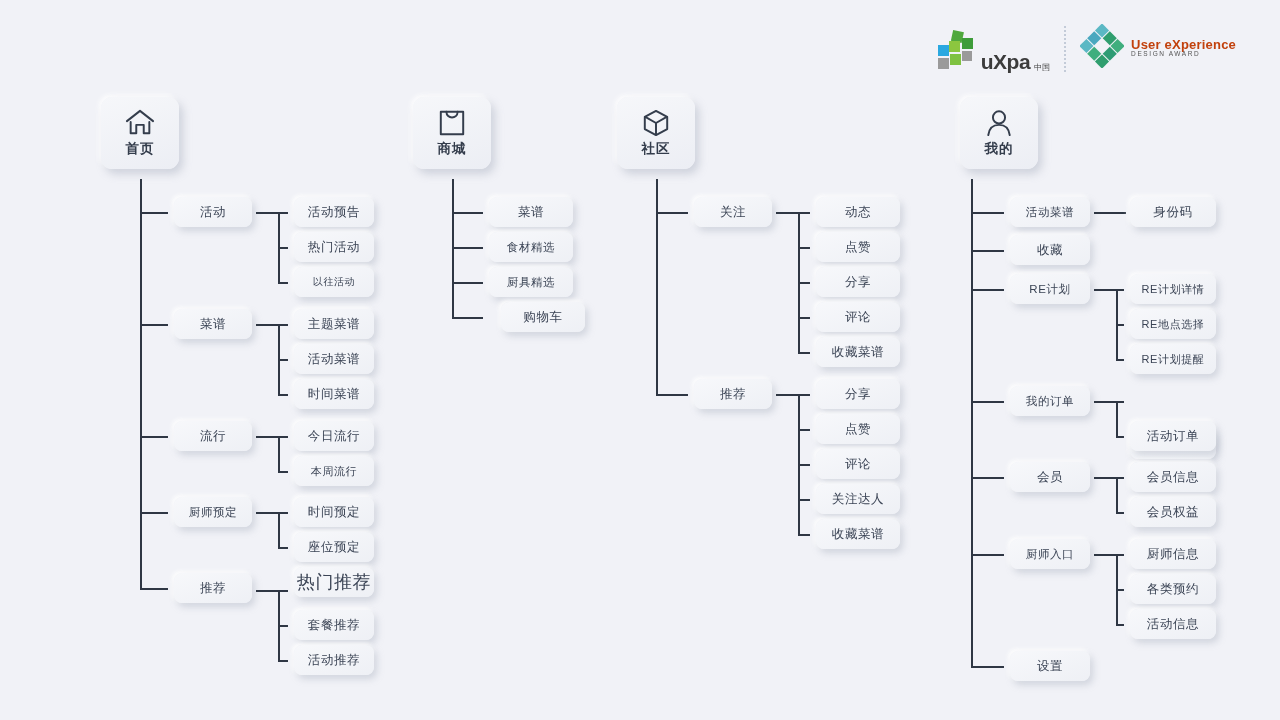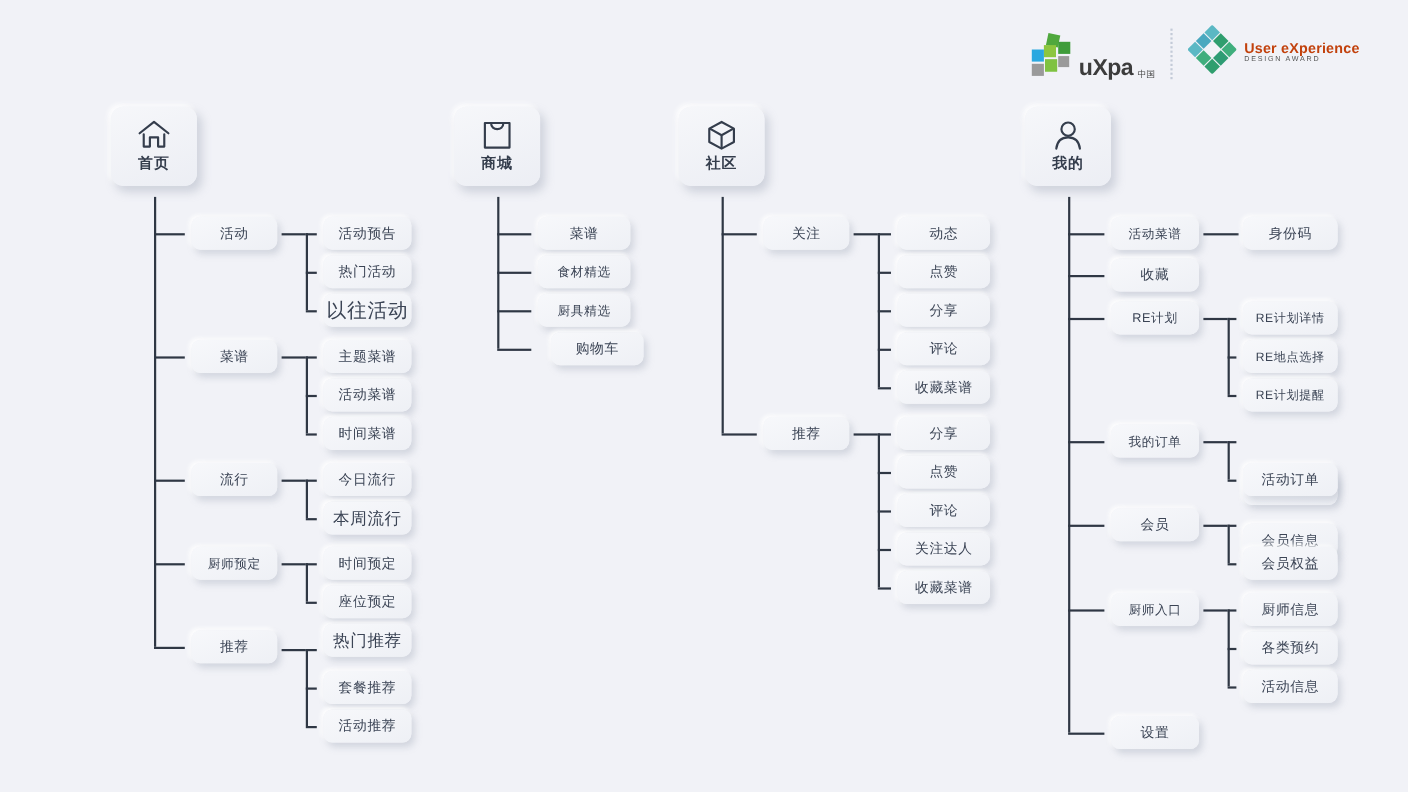--- a/index.html
+++ b/index.html
@@ -113,55 +113,55 @@
       <div class="ln v" style="left:140px;top:179px;height:409px;"></div>
       <div class="ln h" style="left:140px;top:212px;width:28px;"></div>
       <div class="node" style="left:174px;top:197px;width:78px;font-size:12.5px;">活动</div>
       <div class="ln h" style="left:256px;top:212px;width:22px;"></div>
       <div class="ln v" style="left:278px;top:212px;height:70px;"></div>
       <div class="ln h" style="left:278px;top:212px;width:10px;"></div>
       <div class="ln h" style="left:278px;top:247px;width:10px;"></div>
       <div class="ln h" style="left:278px;top:282px;width:10px;"></div>
       <div class="node" style="left:294px;top:197px;width:80px;font-size:12.5px;">活动预告</div>
       <div class="node" style="left:294px;top:232px;width:80px;font-size:12.5px;">热门活动</div>
-      <div class="node" style="left:294px;top:267px;width:80px;font-size:18px;">以往活动</div>
+      <div class="node" style="left:294px;top:267px;width:80px;font-size:10px;">以往活动</div>
       <div class="ln h" style="left:140px;top:324px;width:28px;"></div>
       <div class="node" style="left:174px;top:309px;width:78px;font-size:12.5px;">菜谱</div>
       <div class="ln h" style="left:256px;top:324px;width:22px;"></div>
       <div class="ln v" style="left:278px;top:324px;height:70px;"></div>
       <div class="ln h" style="left:278px;top:324px;width:10px;"></div>
       <div class="ln h" style="left:278px;top:359px;width:10px;"></div>
       <div class="ln h" style="left:278px;top:394px;width:10px;"></div>
       <div class="node" style="left:294px;top:309px;width:80px;font-size:12.5px;">主题菜谱</div>
       <div class="node" style="left:294px;top:344px;width:80px;font-size:12.5px;">活动菜谱</div>
       <div class="node" style="left:294px;top:379px;width:80px;font-size:12.5px;">时间菜谱</div>
       <div class="ln h" style="left:140px;top:436px;width:28px;"></div>
       <div class="node" style="left:174px;top:421px;width:78px;font-size:12.5px;">流行</div>
       <div class="ln h" style="left:256px;top:436px;width:22px;"></div>
       <div class="ln v" style="left:278px;top:436px;height:35px;"></div>
       <div class="ln h" style="left:278px;top:436px;width:10px;"></div>
       <div class="ln h" style="left:278px;top:471px;width:10px;"></div>
       <div class="node" style="left:294px;top:421px;width:80px;font-size:12.5px;">今日流行</div>
-      <div class="node" style="left:294px;top:456px;width:80px;font-size:15px;text-align:right;">本周流行</div>
+      <div class="node" style="left:294px;top:456px;width:80px;font-size:11px;text-align:right;">本周流行</div>
       <div class="ln h" style="left:140px;top:512px;width:28px;"></div>
       <div class="node" style="left:174px;top:497px;width:78px;font-size:11.5px;">厨师预定</div>
       <div class="ln h" style="left:256px;top:512px;width:22px;"></div>
       <div class="ln v" style="left:278px;top:512px;height:35px;"></div>
       <div class="ln h" style="left:278px;top:512px;width:10px;"></div>
       <div class="ln h" style="left:278px;top:547px;width:10px;"></div>
       <div class="node" style="left:294px;top:497px;width:80px;font-size:12.5px;">时间预定</div>
       <div class="node" style="left:294px;top:532px;width:80px;font-size:12.5px;">座位预定</div>
       <div class="ln h" style="left:140px;top:588px;width:28px;"></div>
       <div class="node" style="left:174px;top:573px;width:78px;font-size:12.5px;">推荐</div>
       <div class="ln h" style="left:256px;top:590px;width:22px;"></div>
       <div class="ln v" style="left:278px;top:590px;height:70px;"></div>
       <div class="ln h" style="left:278px;top:590px;width:10px;"></div>
       <div class="ln h" style="left:278px;top:625px;width:10px;"></div>
       <div class="ln h" style="left:278px;top:660px;width:10px;"></div>
-      <div class="node" style="left:294px;top:567px;width:80px;font-size:15px;">热门推荐</div>
+      <div class="node" style="left:294px;top:567px;width:80px;font-size:18px;">热门推荐</div>
       <div class="node" style="left:294px;top:610px;width:80px;font-size:12.5px;">套餐推荐</div>
       <div class="node" style="left:294px;top:645px;width:80px;font-size:12.5px;">活动推荐</div>
       <div class="root-card" style="left:413px;top:97px;">
         <span>
           <svg class="root-icon" viewBox="0 0 32 30" fill="none" stroke="#343d4c" stroke-width="2.1" stroke-linejoin="round" stroke-linecap="round">
             <rect x="4" y="3" width="24" height="24"></rect>
             <path d="M10 3 C10 11 22 11 22 3"></path>
           </svg>
         </span>
         <span class="rlabel">商城</span>
@@ -206,21 +206,21 @@
       <div class="ln h" style="left:798px;top:394px;width:12px;"></div>
       <div class="ln h" style="left:798px;top:429px;width:12px;"></div>
       <div class="ln h" style="left:798px;top:464px;width:12px;"></div>
       <div class="ln h" style="left:798px;top:499px;width:12px;"></div>
       <div class="ln h" style="left:798px;top:534px;width:12px;"></div>
       <div class="node" style="left:816px;top:379px;width:84px;font-size:12.5px;">分享</div>
       <div class="node" style="left:816px;top:414px;width:84px;font-size:12.5px;">点赞</div>
       <div class="node" style="left:816px;top:449px;width:84px;font-size:12.5px;">评论</div>
       <div class="node" style="left:816px;top:484px;width:84px;font-size:12.5px;">关注达人</div>
       <div class="node" style="left:816px;top:519px;width:84px;font-size:12.5px;">收藏菜谱</div>
-      <div class="root-card" style="left:932px;top:97px;text-align:right;">
+      <div class="root-card" style="left:960px;top:97px;text-align:right;">
         <span>
           <svg class="root-icon" viewBox="0 0 32 30" fill="none" stroke="#343d4c" stroke-width="2.1" stroke-linejoin="round" stroke-linecap="round">
             <circle cx="16" cy="9" r="6.5"></circle>
             <path d="M4.5 28 C5.5 20 10.5 17 16 17 C21.5 17 26.5 20 27.5 28"></path>
           </svg>
         </span>
         <span class="rlabel">我的</span>
       </div>
       <div class="ln v" style="left:971px;top:179px;height:487px;"></div>
       <div class="ln h" style="left:971px;top:212px;width:33px;"></div>
@@ -246,21 +246,21 @@
       <div class="ln h" style="left:1116px;top:401px;width:8px;"></div>
       <div class="ln h" style="left:1116px;top:436px;width:8px;"></div>
       <div class="node" style="left:1130px;top:386px;width:86px;font-size:12.5px;margin-top:43px;">食材订单</div>
       <div class="node" style="left:1130px;top:421px;width:86px;font-size:12.5px;">活动订单</div>
       <div class="ln h" style="left:971px;top:477px;width:33px;"></div>
       <div class="node" style="left:1010px;top:462px;width:80px;font-size:12.5px;">会员</div>
       <div class="ln h" style="left:1094px;top:477px;width:22px;"></div>
       <div class="ln v" style="left:1116px;top:477px;height:35px;"></div>
       <div class="ln h" style="left:1116px;top:477px;width:8px;"></div>
       <div class="ln h" style="left:1116px;top:512px;width:8px;"></div>
-      <div class="node" style="left:1130px;top:476px;width:86px;font-size:12.5px;">会员信息</div>
+      <div class="node" style="left:1130px;top:462px;width:86px;font-size:12.5px;">会员信息</div>
       <div class="node" style="left:1130px;top:497px;width:86px;font-size:12.5px;">会员权益</div>
       <div class="ln h" style="left:971px;top:554px;width:33px;"></div>
       <div class="node" style="left:1010px;top:539px;width:80px;font-size:11.5px;">厨师入口</div>
       <div class="ln h" style="left:1094px;top:554px;width:22px;"></div>
       <div class="ln v" style="left:1116px;top:554px;height:70px;"></div>
       <div class="ln h" style="left:1116px;top:554px;width:8px;"></div>
       <div class="ln h" style="left:1116px;top:589px;width:8px;"></div>
       <div class="ln h" style="left:1116px;top:624px;width:8px;"></div>
       <div class="node" style="left:1130px;top:539px;width:86px;font-size:12.5px;">厨师信息</div>
       <div class="node" style="left:1130px;top:574px;width:86px;font-size:12.5px;">各类预约</div>

